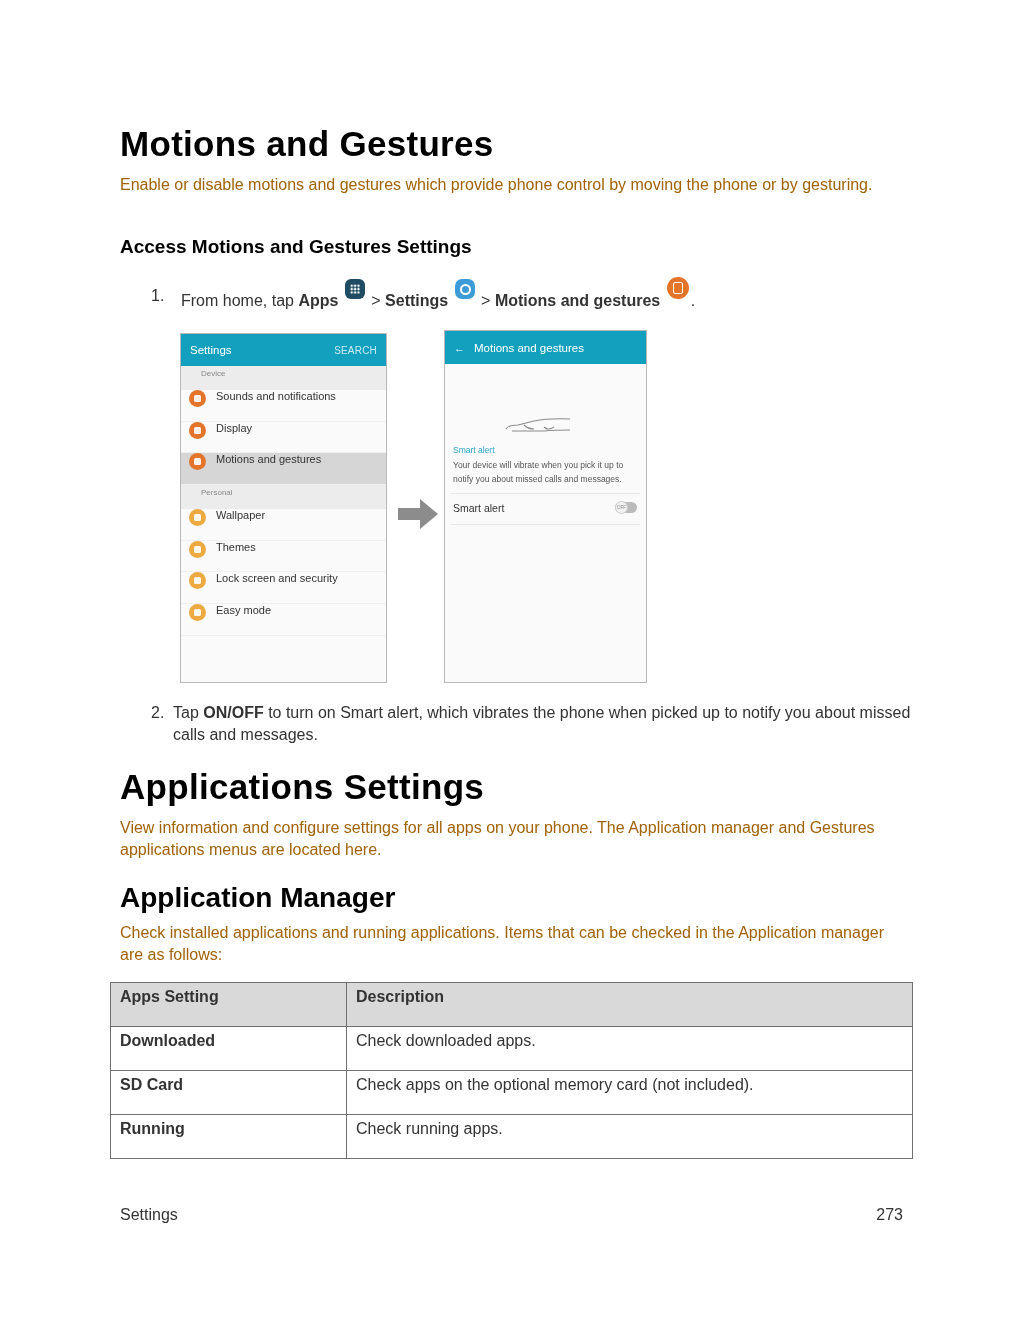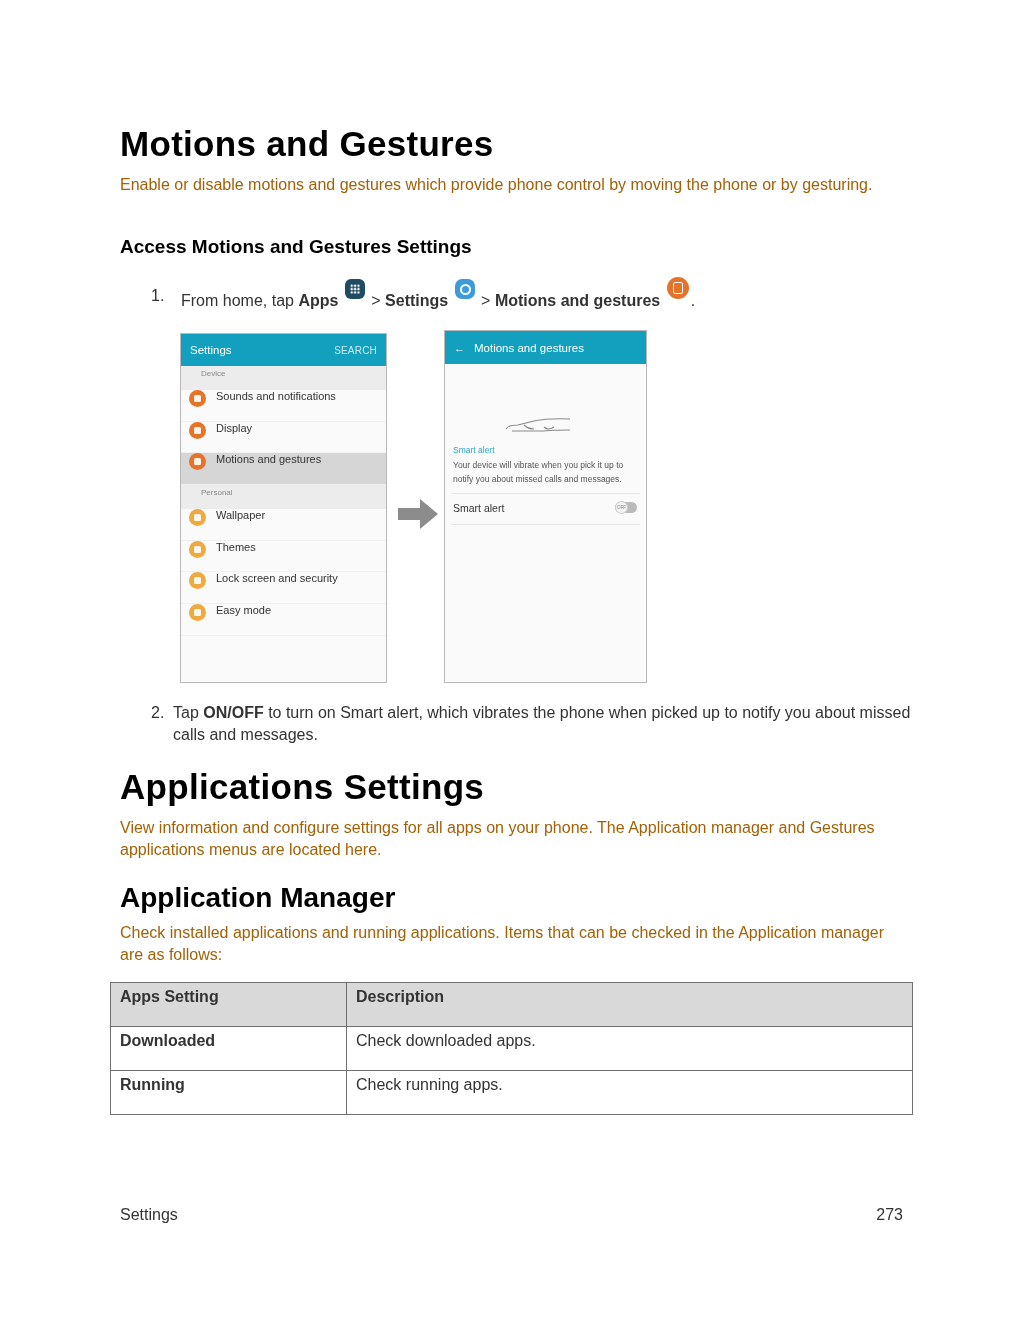--- a/index.html
+++ b/index.html
@@ -144,20 +144,24 @@
   <tbody>
       <tr>
     <th style="width:236px;">Apps Setting</th>
     <th>Description</th>
   </tr>
   <tr>
     <td class="k">Downloaded</td>
     <td class="v">Check downloaded apps.</td>
   </tr>
   <tr>
+    <td class="k">SD Card</td>
+    <td class="v">Check apps on the optional memory card (not included).</td>
+  </tr>
+  <tr>
     <td class="k">Running</td>
     <td class="v">Check running apps.</td>
   </tr>
 </tbody>
   </table>
 
 <div class="footer" style="left:120px;">Settings</div>
 <div class="footer" style="right:121px;">273</div>
 
 </body></html>

